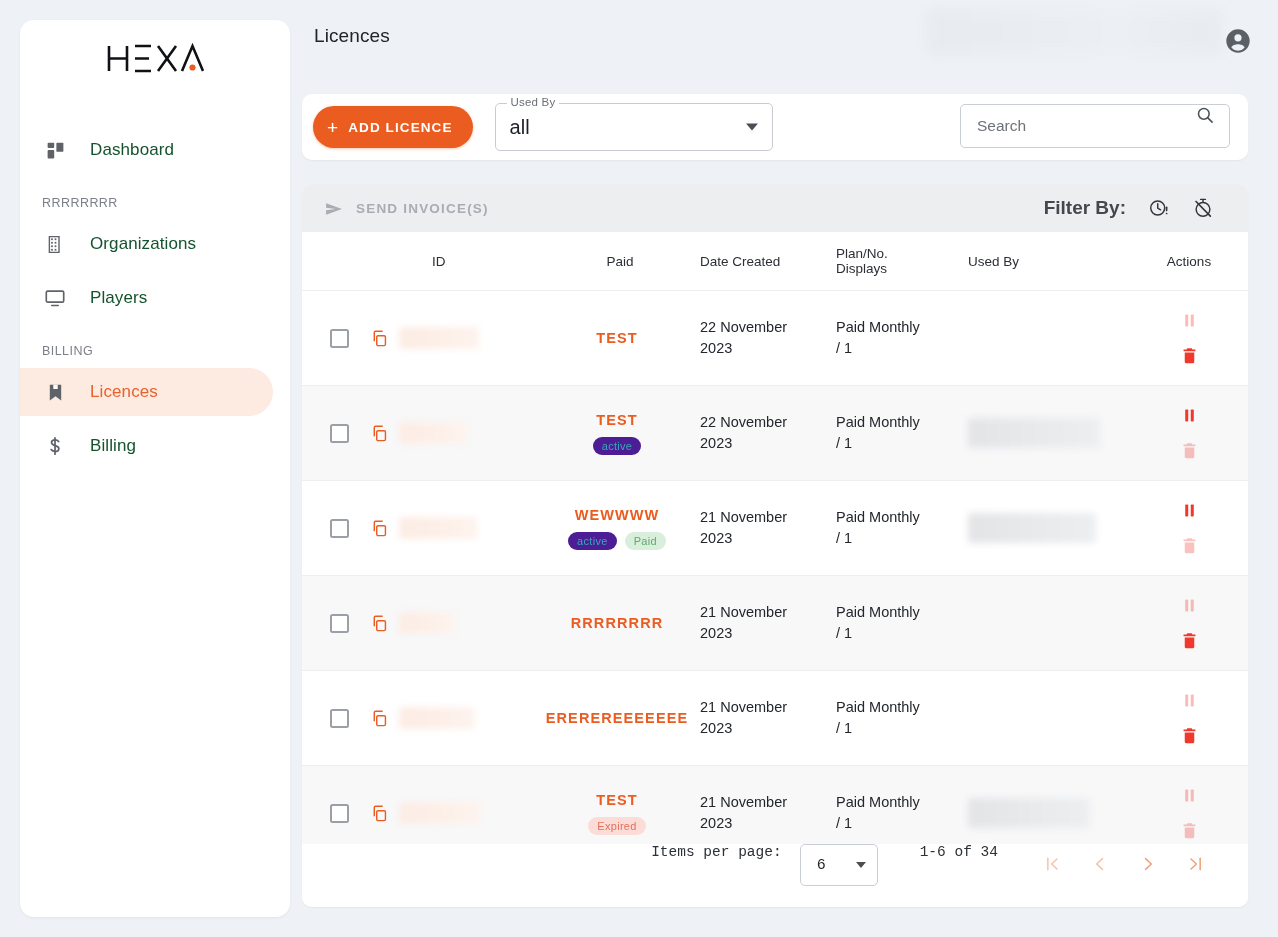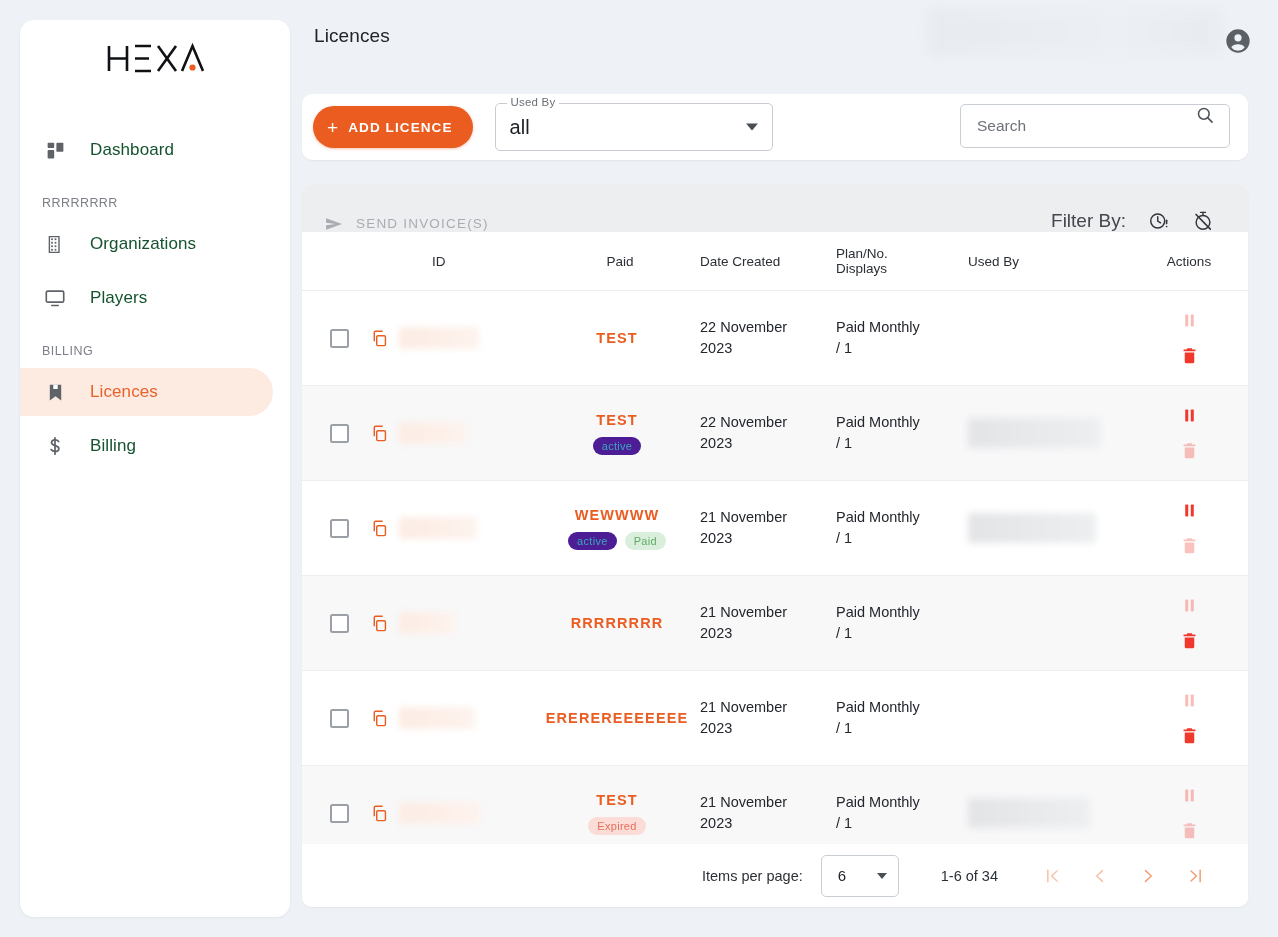--- a/index.html
+++ b/index.html
@@ -111,21 +111,21 @@
   .search-icon { position: absolute; right: 14px; color: #4d5359; width: 20px; height: 20px; cursor: pointer; }
 
   
   .table-card {
     position: absolute; left: 302px; top: 184px; width: 946px; height: 723px;
     background: #fff; border-radius: 10px; overflow: hidden;
     box-shadow: 0 1px 2px rgba(16,24,40,.05);
   }
   .table-actionbar {
     height: 48px; background: #eceef0;
-    display: flex; align-items: flex-end;
+    display: flex; align-items: center; font-weight: bold;
   }
   .send-invoice {
     display: flex; align-items: center; gap: 12px;
     margin-left: 22px; color: #a9adb3;
     font-size: 13.5px; letter-spacing: 1.2px; cursor: default;
   }
   .send-invoice .send-icon { width: 20px; height: 18px; color: #a9adb3; }
   .filter-zone {
     margin-left: auto; display: flex; align-items: center; gap: 22px; margin-right: 34px;
   }
@@ -184,22 +184,22 @@
     background: linear-gradient(90deg,#e3e4e6,#e9eaec 55%,#eceef0);
     filter: blur(3.5px);
   }
   .act-cell { display: flex; flex-direction: column; align-items: center; gap: 16px; }
   .act-icon { width: 19px; height: 19px; cursor: pointer; color: #f0382c; }
 
   
   .paginator {
     position: absolute; left: 0; bottom: 0; width: 100%; height: 63px;
     background: #fff;
-    display: flex; align-items: center; justify-content: flex-end;
-    gap: 0; padding-right: 28px;
+    display: flex; justify-content: flex-end;
+    gap: 0; padding-right: 28px; font-family: Liberation Mono, monospace;
   }
   .ipp-label { font-size: 14.5px; color: #2c3037; margin-right: 18px; }
   .ipp-select {
     width: 78px; height: 42px; border: 1px solid #c9ced4; border-radius: 5px;
     display: flex; align-items: center; justify-content: space-between;
     padding: 0 11px 0 16px; cursor: pointer;
   }
   .ipp-value { font-size: 15px; color: #1c1f24; }
   .ipp-arrow { width: 0; height: 0; border-left: 5.5px solid transparent; border-right: 5.5px solid transparent; border-top: 6.5px solid #4a4f55; }
   .range-label { font-size: 14.5px; color: #2c3037; margin: 0 30px 0 42px; }

